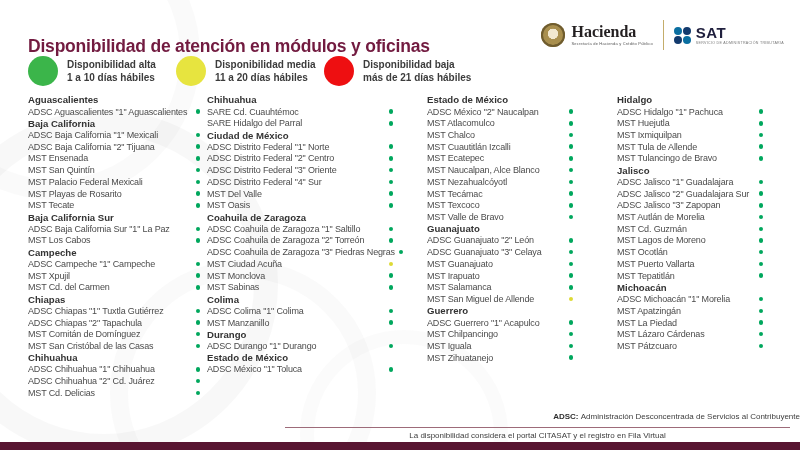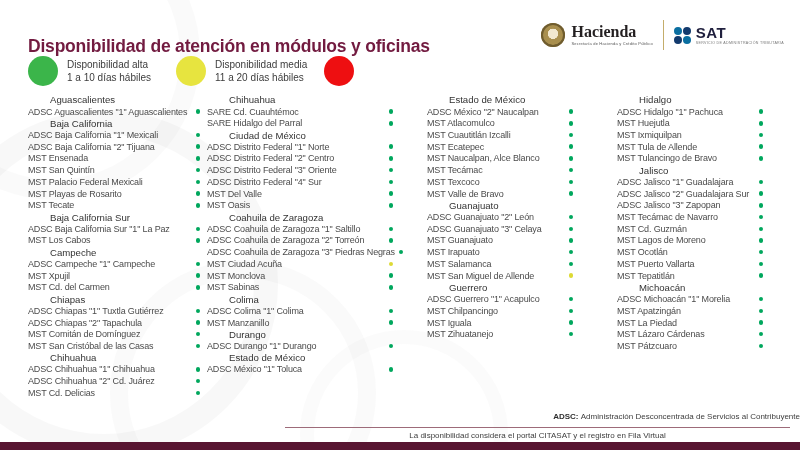--- a/index.html
+++ b/index.html
@@ -26,31 +26,31 @@
   .logo-divider{width:1px;height:30px;background:#c4ad6b;}
   .sat{display:flex;align-items:center;gap:5px;}
   .sat-dots{display:grid;grid-template-columns:8px 8px;grid-gap:1px;}
   .sat-dot{width:8px;height:8px;border-radius:50%;}
   .sat-text{display:flex;flex-direction:column;line-height:1;}
   .sat-name{font-weight:800;font-size:15px;color:#20203e;letter-spacing:.5px;}
   .sat-sub{font-size:3.6px;color:#777;margin-top:2px;letter-spacing:.3px;}
 
   
   .legend{position:absolute;left:28px;top:56px;display:flex;}
-  .legend-item{display:flex;align-items:center;gap:9px;width:148px;}
+  .legend-item{display:flex;align-items:center;gap:9px;width:148px;font-weight:bold;}
   .legend-circle{width:30px;height:30px;border-radius:50%;flex:0 0 auto;}
   .legend-text{font-size:10px;color:#3c3c3c;line-height:1.3;}
 
   
   .col{position:absolute;top:94px;display:flex;flex-direction:column;}
   .col-1{left:28px;width:172px;}
   .col-2{left:207px;width:186px;}
   .col-3{left:427px;width:146px;}
   .col-4{left:617px;width:146px;}
-  .state-header{height:11.72px;display:flex;align-items:center;font-size:9.6px;font-weight:400;color:#333333;white-space:nowrap;margin-left:22px;}
+  .state-header{height:11.72px;display:flex;align-items:center;font-size:9.6px;font-weight:700;color:#333333;white-space:nowrap;}
   .office-row{height:11.72px;display:flex;align-items:center;}
   .office-label{flex:1;font-size:9px;color:#4b4b4b;white-space:nowrap;letter-spacing:-0.15px;}
   .dot{width:4.5px;height:4.5px;border-radius:50%;flex:0 0 auto;margin-left:4px;}
 
   
   .footer-defs{position:absolute;top:412px;right:0;display:flex;gap:22px;font-size:8px;color:#3d3d3d;white-space:nowrap;flex-direction:column;}
   .footer-defs b{color:#2e2e2e;}
   .footer-divider{position:absolute;top:427px;left:285px;right:10px;border-top:1px solid #9d6b79;}
   .footer-note{position:absolute;top:431px;left:285px;right:10px;text-align:center;font-size:8px;color:#3d3d3d;}
   .bottom-bar{position:absolute;left:0;right:0;bottom:0;height:8px;background:#581531;}
@@ -96,20 +96,21 @@
       <div class="legend-item">
         <span class="legend-circle" style="background: rgb(59, 181, 74);"></span>
         <span class="legend-text">Disponibilidad alta<br>1 a 10 días hábiles</span>
       </div>
       <div class="legend-item">
         <span class="legend-circle" style="background: rgb(231, 228, 63);"></span>
         <span class="legend-text">Disponibilidad media<br>11 a 20 días hábiles</span>
       </div>
       <div class="legend-item">
         <span class="legend-circle" style="background: rgb(238, 15, 17);"></span>
+        <span class="legend-text">Disponibilidad baja<br>más de 21 días hábiles</span>
       </div>
     </div>
 
   <div class="col col-1">
       <div class="state-header">Aguascalientes</div>
       <div class="office-row">
         <span class="office-label">ADSC Aguascalientes "1" Aguascalientes</span>
         <span class="dot" style="background: rgb(0, 167, 93);"></span>
       </div>
       <div class="state-header">Baja California</div>
@@ -278,29 +279,37 @@
       <div class="state-header">Estado de México</div>
       <div class="office-row">
         <span class="office-label">ADSC México "2" Naucalpan</span>
         <span class="dot" style="background: rgb(0, 167, 93);"></span>
       </div>
       <div class="office-row">
         <span class="office-label">MST Atlacomulco</span>
         <span class="dot" style="background: rgb(0, 167, 93);"></span>
       </div>
       <div class="office-row">
+        <span class="office-label">MST Chalco</span>
+        <span class="dot" style="background: rgb(0, 167, 93);"></span>
+      </div>
+      <div class="office-row">
         <span class="office-label">MST Cuautitlán Izcalli</span>
         <span class="dot" style="background: rgb(0, 167, 93);"></span>
       </div>
       <div class="office-row">
         <span class="office-label">MST Ecatepec</span>
         <span class="dot" style="background: rgb(0, 167, 93);"></span>
       </div>
       <div class="office-row">
         <span class="office-label">MST Naucalpan, Alce Blanco</span>
+        <span class="dot" style="background: rgb(0, 167, 93);"></span>
+      </div>
+      <div class="office-row">
+        <span class="office-label">MST Nezahualcóyotl</span>
         <span class="dot" style="background: rgb(0, 167, 93);"></span>
       </div>
       <div class="office-row">
         <span class="office-label">MST Tecámac</span>
         <span class="dot" style="background: rgb(0, 167, 93);"></span>
       </div>
       <div class="office-row">
         <span class="office-label">MST Texcoco</span>
         <span class="dot" style="background: rgb(0, 167, 93);"></span>
       </div>
@@ -380,21 +389,21 @@
       </div>
       <div class="office-row">
         <span class="office-label">ADSC Jalisco "2" Guadalajara Sur</span>
         <span class="dot" style="background: rgb(0, 167, 93);"></span>
       </div>
       <div class="office-row">
         <span class="office-label">ADSC Jalisco "3" Zapopan</span>
         <span class="dot" style="background: rgb(0, 167, 93);"></span>
       </div>
       <div class="office-row">
-        <span class="office-label">MST Tecámac de Navarro</span>
+        <span class="office-label">MST Autlán de Morelia</span>
         <span class="dot" style="background: rgb(0, 167, 93);"></span>
       </div>
       <div class="office-row">
         <span class="office-label">MST Cd. Guzmán</span>
         <span class="dot" style="background: rgb(0, 167, 93);"></span>
       </div>
       <div class="office-row">
         <span class="office-label">MST Lagos de Moreno</span>
         <span class="dot" style="background: rgb(0, 167, 93);"></span>
       </div>

